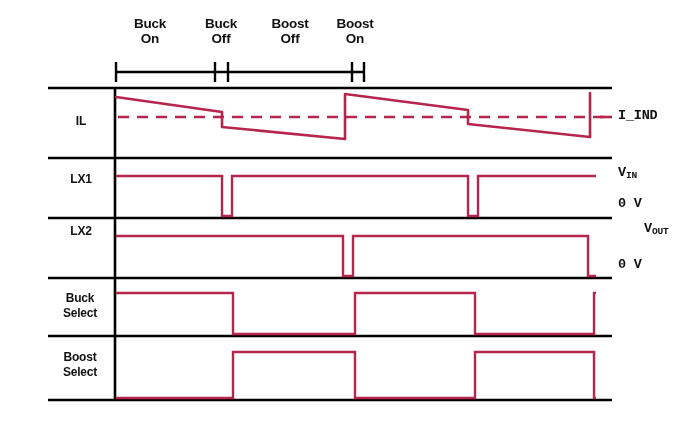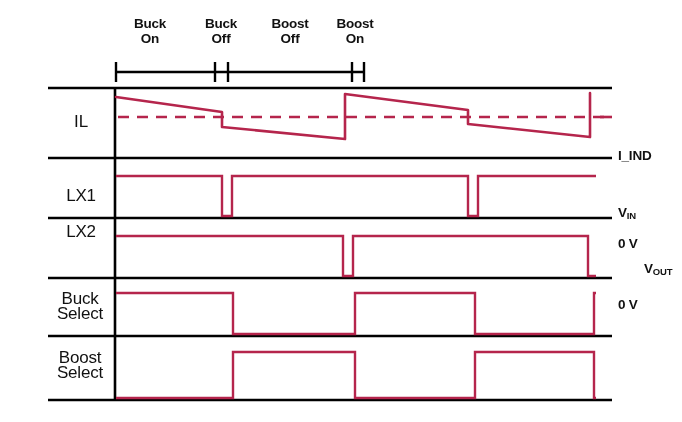--- a/index.html
+++ b/index.html
@@ -30,37 +30,36 @@
     font-weight: bold;
     color: #111111;
     text-align: center;
     line-height: 15px;
     white-space: nowrap;
     letter-spacing: -0.2px;
   }
   .row-label {
     position: absolute;
     font-family: "Liberation Sans", sans-serif;
-    font-size: 17px;
-    font-weight: normal;
+    font-size: 12px;
+    font-weight: bold;
     color: #111111;
     text-align: center;
     line-height: 15px;
     white-space: nowrap;
     letter-spacing: -0.2px;
   }
   .right-label {
     position: absolute;
-    font-family: Liberation Sans, sans-serif;
+    font-family: Liberation Mono, monospace;
     font-size: 13.5px;
     font-weight: bold;
     color: #111111;
     white-space: nowrap;
     letter-spacing: -0.2px;
-    margin-top: 40px;
   }
   .right-label sub {
     font-size: 9.5px;
     font-weight: bold;
     vertical-align: baseline;
     position: relative;
     top: 2px;
   }
 </style>
 </head>
@@ -136,21 +135,21 @@
 
   <div class="phase-label" style="left:322px; top:16px; width:66px;">
     <div>Boost</div>
     <div>On</div>
   </div>
 
   <div class="row-label" style="left:48px; top:114px; width:66px;">
     <div>IL</div>
   </div>
 
-  <div class="row-label" style="left:48px; top:188px; width:66px;">
+  <div class="row-label" style="left:48px; top:172px; width:66px;">
     <div>LX1</div>
   </div>
 
   <div class="row-label" style="left:48px; top:224px; width:66px;">
     <div>LX2</div>
   </div>
 
   <div class="row-label" style="left:45px; top:291px; width:70px;">
     <div>Buck</div>
     <div>Select</div>

